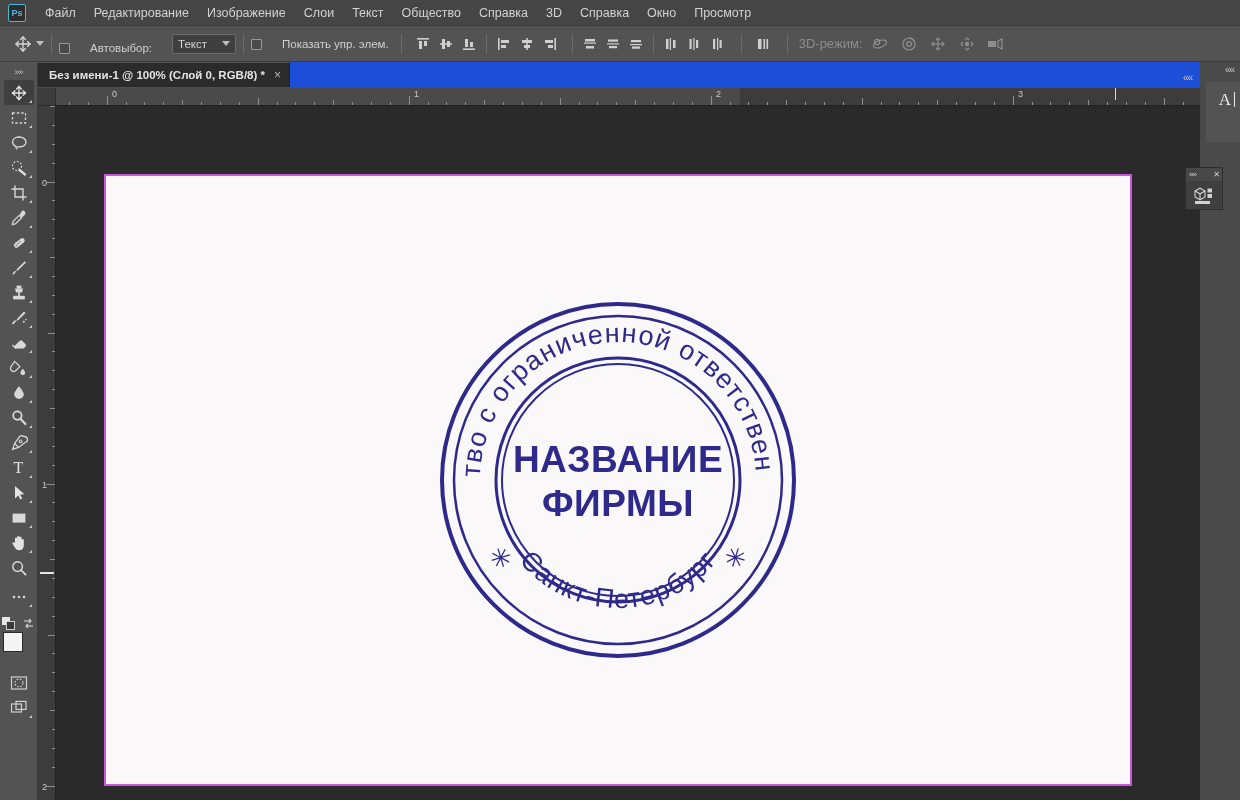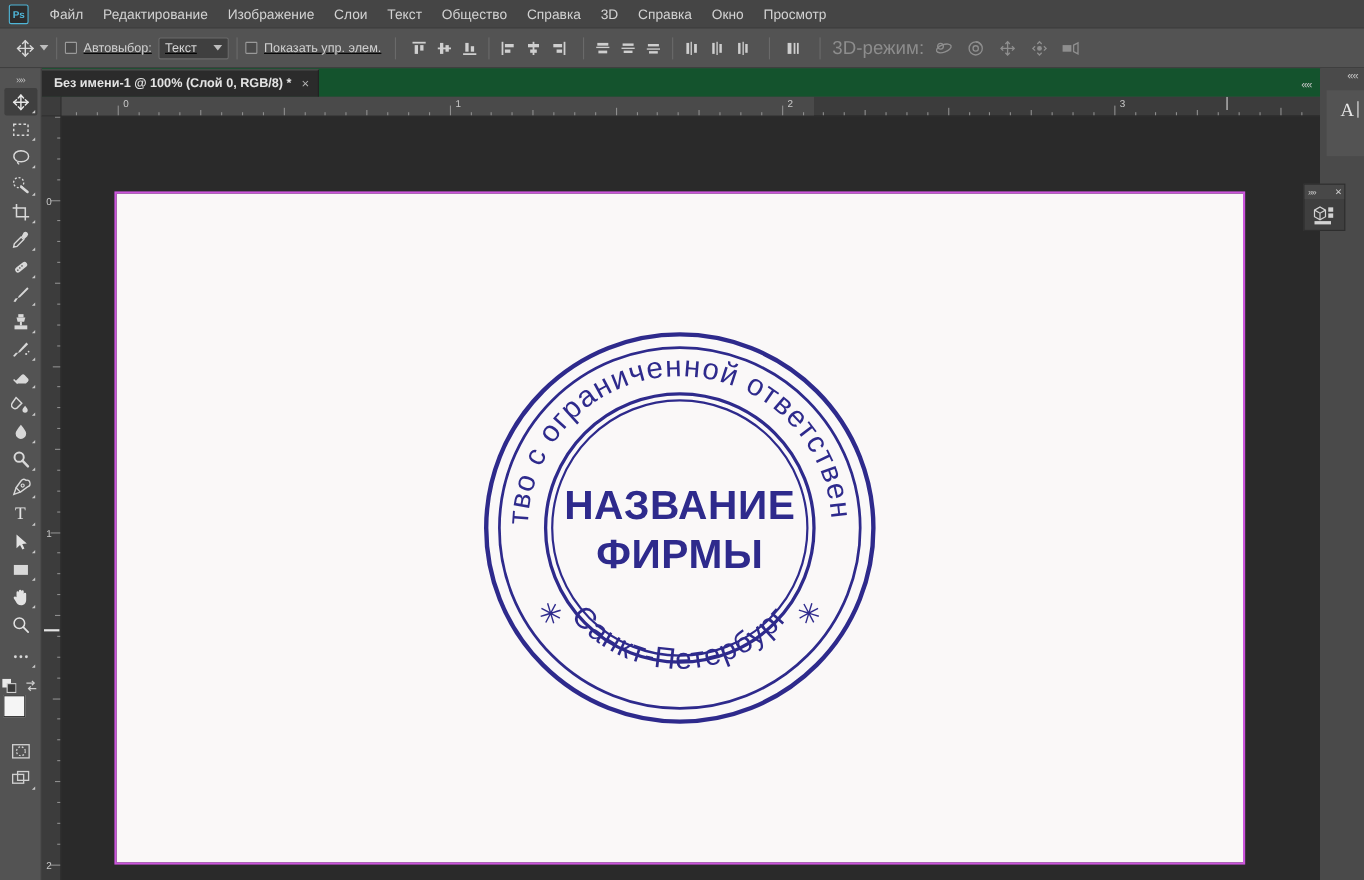--- a/index.html
+++ b/index.html
@@ -44,38 +44,38 @@
   .move-ico { width: 18px; height: 18px; position: relative; }
   .caret-dn {
     width: 0; height: 0; border-left: 4px solid transparent;
     border-right: 4px solid transparent; border-top: 5px solid #bdbdbd;
   }
   .chk {
     width: 11px; height: 11px; border: 1px solid #9a9a9a; background: #4a4a4a;
     display: inline-block; border-radius: 1px;
   }
   .opt-label { color: #cfcfcf; font-size: 11.5px; white-space: nowrap; }
-  .opt-group { display: flex; align-items: center; gap: 6px; text-decoration: underline; }
+  .opt-group { display: flex; align-items: flex-end; gap: 20px; }
   .select-box {
     background: #3f3f3f; border: 1px solid #6b6b6b; border-radius: 2px;
     height: 20px; min-width: 64px; display: flex; align-items: center;
     justify-content: space-between; padding: 0 5px; color: #d4d4d4;
     font-size: 11.5px;
   }
   .align-ico {
     width: 20px; height: 20px; display: flex; align-items: center;
     justify-content: center; border-radius: 2px;
   }
   .ico-dim { opacity: 0.42; }
-  .label-3d { color: #8d8d8d; font-size: 17px; margin: 0 8px 0 4px; }
+  .label-3d { color: #8d8d8d; font-size: 13px; margin: 0 8px 0 4px; }
 
   
   .tabbar {
     position: absolute; top: 62px; left: 38px; width: 1162px; height: 26px;
-    background: #14532d; display: flex; align-items: center;
+    background: #1d4ed8; display: flex; align-items: flex-start;
   }
   .doc-tab {
     height: 25px; background: #2b2b2b; display: flex; align-items: center;
     padding: 0 8px 0 11px; gap: 9px; border-right: 1px solid #222;
     border-top: 1px solid #555;
   }
   .doc-tab-title { color: #e4e4e4; font-size: 11.5px; font-weight: bold; white-space: nowrap; }
   .tab-close { color: #b5b5b5; font-size: 12px; line-height: 1; }
 
   

